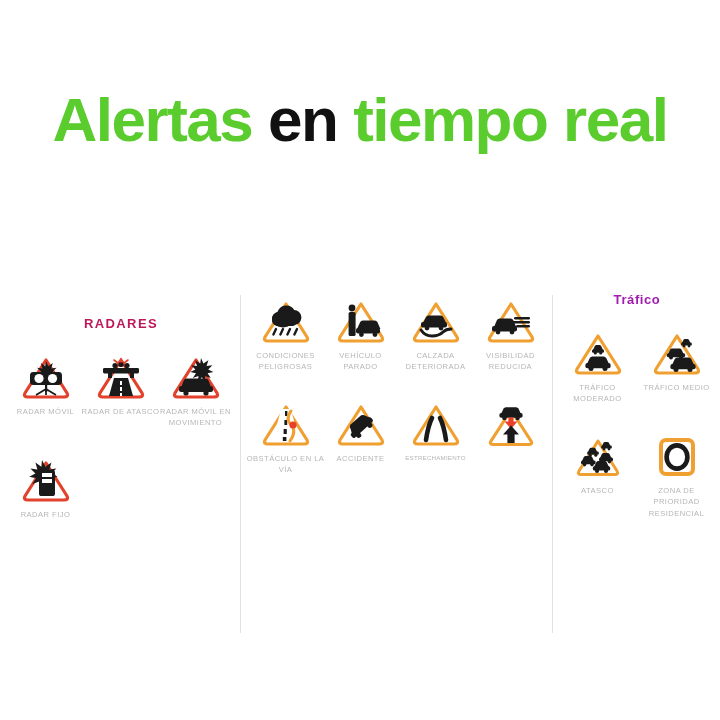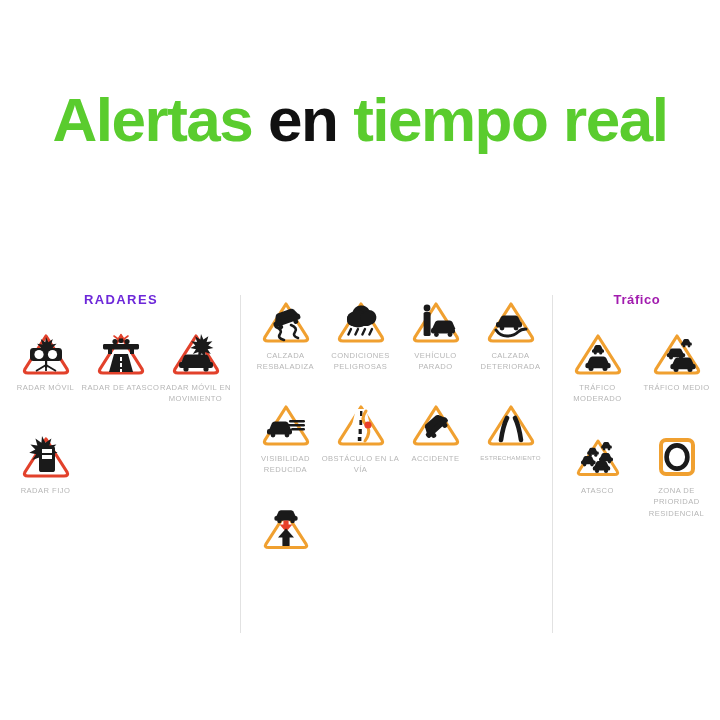--- a/index.html
+++ b/index.html
@@ -54,21 +54,21 @@
   #col-trafico{left:558px;width:158px;}
 
   .col-head{
     text-align:center;
     font-size:13px;
     font-weight:bold;
     letter-spacing:1.4px;
     margin-bottom:16px;
     height:16px;
   }
-  #head-radares{color:#6d28d9;}
+  #head-radares{color:#be185d;margin-top:24px;}
   #head-seguridad{color:#D9B65F;}
   #head-trafico{color:#a21caf;letter-spacing:0.6px;}
 
   .grid{display:flex;flex-wrap:wrap;}
   .cell{
     box-sizing:border-box;
     display:flex;flex-direction:column;align-items:center;
     padding-top:4px;
   }
   #col-radares .cell{width:75px;height:103px;}
@@ -182,36 +182,20 @@
           </div>
           <div class="lbl">RADAR FIJO</div>
         </div>
 
       </div>
     </div>
 
     <div class="col" id="col-seguridad">
       <div class="grid">
 
-        <div class="cell">
-          <div class="ico">
-            <svg width="50" height="46" viewBox="0 0 50 46">
-              <path d="M25 5 L46 38 Q48 42 43 42 L7 42 Q2 42 4 38 Z" fill="none" stroke="#F0A030" stroke-width="3.2" stroke-linejoin="round"></path>
-              <g fill="#1A1A1A" transform="rotate(-20 25 19)">
-                <path d="M13 20 l3-6.4 a3 3 0 0 1 2.6-1.6 h14 a3 3 0 0 1 2.6 1.6 l3 6.4 Z"></path>
-                <rect x="11" y="19" width="28" height="5.6" rx="2"></rect>
-                <circle cx="17" cy="25.6" r="2.4"></circle>
-                <circle cx="33" cy="25.6" r="2.4"></circle>
-              </g>
-              <path d="M15 28 q7 3 4 7 q-3 4 4 6" fill="none" stroke="#1A1A1A" stroke-width="2.6" stroke-linecap="round"></path>
-              <path d="M30 26 q7 3 4 7 q-3 4 3 6" fill="none" stroke="#1A1A1A" stroke-width="2.6" stroke-linecap="round"></path>
-            </svg>
-          </div>
-          <div class="lbl">CALZADA RESBALADIZA</div>
-        </div>
 
         <div class="cell">
           <div class="ico">
             <svg width="50" height="46" viewBox="0 0 50 46">
               <path d="M25 5 L46 38 Q48 42 43 42 L7 42 Q2 42 4 38 Z" fill="none" stroke="#F0A030" stroke-width="3.2" stroke-linejoin="round"></path>
               <g fill="#1A1A1A">
                 <path d="M16 27 a7 7 0 0 1 0.6-13.6 a9 9 0 0 1 16.6-2.4 a7.5 7.5 0 0 1 1.4 14.8 a7 7 0 0 1-2.6 1.2 Z"></path>
                 <ellipse cx="22" cy="20" rx="11" ry="8.4"></ellipse>
                 <ellipse cx="32" cy="19" rx="8" ry="6.4"></ellipse>
                 <path d="M15 30 l-2.6 5.4 M22 30 l-2.6 5.4 M29 30 l-2.6 5.4 M36 30 l-2.6 5.4" stroke="#1A1A1A" stroke-width="2.4" stroke-linecap="round"></path>

